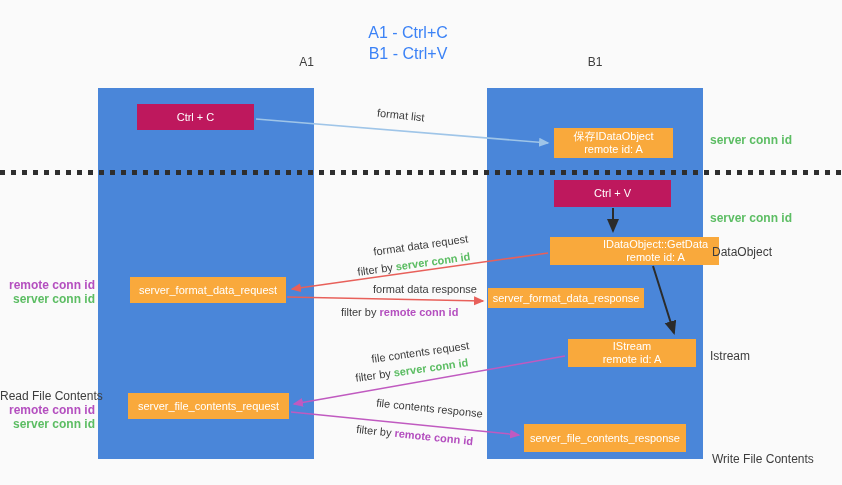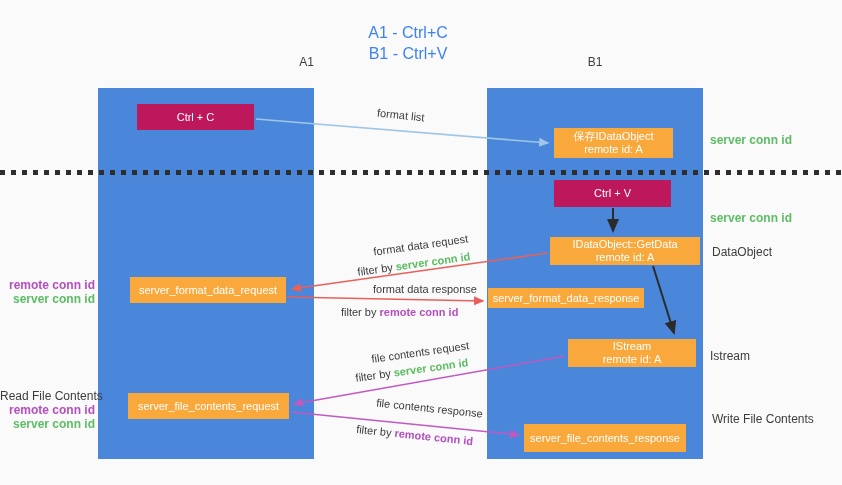--- a/index.html
+++ b/index.html
@@ -29,21 +29,21 @@
   .node{
     position:absolute;z-index:5;display:flex;flex-direction:column;
     align-items:center;justify-content:center;color:#fff;
     font-size:11px;line-height:13px;text-align:center;
   }
   .node.green{background:#be185d;}
   .node.orange{background:#f9a93c;}
   #node-ctrl-c{left:137px;top:104px;width:117px;height:26px;}
   #node-save-dataobject{left:554px;top:128px;width:119px;height:30px;}
   #node-ctrl-v{left:554px;top:180px;width:117px;height:27px;}
-  #node-getdata{left:550px;top:237px;width:150px;height:28px;}
+  #node-getdata{left:550px;top:237px;width:127px;height:28px;padding-left:42px;}
   #node-format-request{left:130px;top:277px;width:156px;height:26px;}
   #node-format-response{left:488px;top:288px;width:156px;height:20px;}
   #node-istream{left:568px;top:339px;width:128px;height:28px;}
   #node-file-request{left:128px;top:393px;width:161px;height:26px;}
   #node-file-response{left:524px;top:424px;width:162px;height:28px;}
   .edge-label{
     position:absolute;z-index:6;font-size:11px;color:#3c3c3c;white-space:nowrap;
   }
   .tilt-up{transform:rotate(-8deg);}
   .tilt-down{transform:rotate(6deg);}
@@ -154,21 +154,21 @@
 
   <div class="edge-label tilt-down" style="left:376px;top:402px;">file contents response</div>
   <div class="edge-label tilt-down" style="left:356px;top:429px;">
     <span>filter by </span><span class="purple-text">remote conn id</span>
   </div>
 
   <div class="margin-label bold-green" style="left:710px;top:133px;">server conn id</div>
   <div class="margin-label bold-green" style="left:710px;top:211px;">server conn id</div>
   <div class="margin-label" style="left:712px;top:245px;">DataObject</div>
   <div class="margin-label" style="left:710px;top:349px;">Istream</div>
-  <div class="margin-label" style="left:712px;top:412px;">Write File Contents</div>
+  <div class="margin-label" style="left:712px;top:452px;">Write File Contents</div>
 
   <div class="left-block" style="top:278px;">
     <div class="purple-text">remote conn id</div>
     <div class="green-text">server conn id</div>
   </div>
   <div class="left-block" style="top:389px;">
     <div>Read File Contents</div>
     <div class="purple-text">remote conn id</div>
     <div class="green-text">server conn id</div>
   </div>

